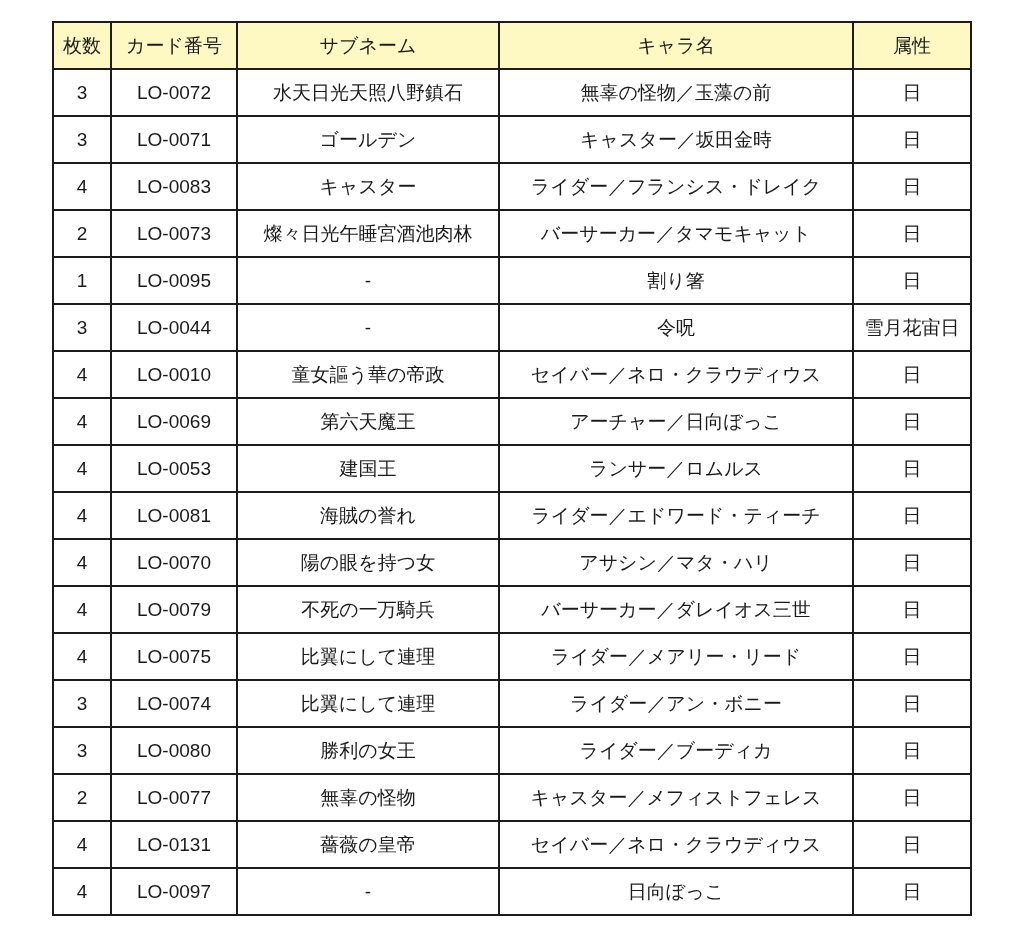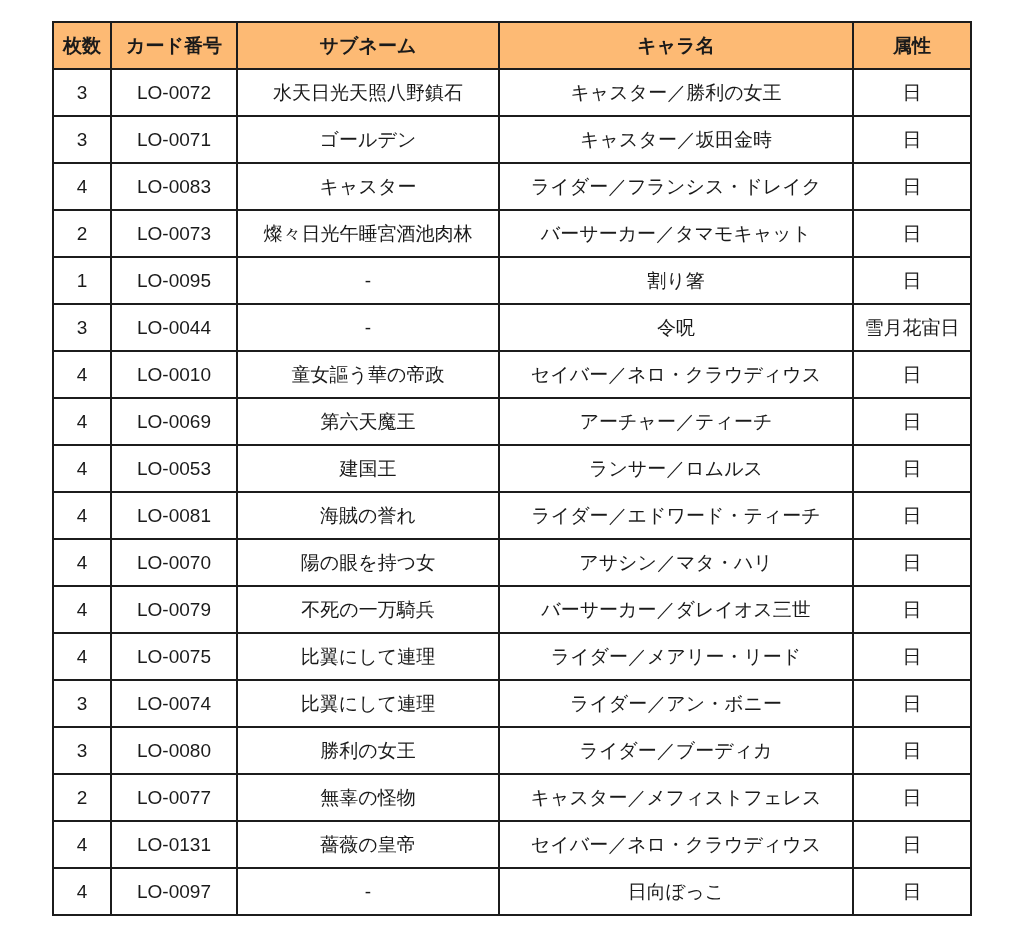--- a/index.html
+++ b/index.html
@@ -28,22 +28,22 @@
     text-align: center;
     vertical-align: middle;
     height: 45px;
     padding: 0 1px;
     font-size: 19px;
     color: #1a1a1a;
     white-space: nowrap;
     overflow: hidden;
   }
   table.card-table th {
-    font-weight: bold;
-    background: #fdba74;
+    font-weight: normal;
+    background: #fef9c3;
   }
   col.c-count   { width: 58px; }
   col.c-cardno  { width: 126px; }
   col.c-subname { width: 262px; }
   col.c-chara   { width: 354px; }
   col.c-attr    { width: 118px; }
 </style>
 </head>
 <body>
 
@@ -63,21 +63,21 @@
         <th>サブネーム</th>
         <th>キャラ名</th>
         <th>属性</th>
       </tr>
     </thead>
     <tbody id="table-body">
         <tr>
           <td>3</td>
           <td>LO-0072</td>
           <td>水天日光天照八野鎮石</td>
-          <td>キャスター／勝利の女王</td>
+          <td>無辜の怪物／玉藻の前</td>
           <td>日</td>
         </tr>
         <tr>
           <td>3</td>
           <td>LO-0071</td>
           <td>ゴールデン</td>
           <td>キャスター／坂田金時</td>
           <td>日</td>
         </tr>
         <tr>
@@ -112,21 +112,21 @@
           <td>4</td>
           <td>LO-0010</td>
           <td>童女謳う華の帝政</td>
           <td>セイバー／ネロ・クラウディウス</td>
           <td>日</td>
         </tr>
         <tr>
           <td>4</td>
           <td>LO-0069</td>
           <td>第六天魔王</td>
-          <td>アーチャー／ティーチ</td>
+          <td>アーチャー／日向ぼっこ</td>
           <td>日</td>
         </tr>
         <tr>
           <td>4</td>
           <td>LO-0053</td>
           <td>建国王</td>
           <td>ランサー／ロムルス</td>
           <td>日</td>
         </tr>
         <tr>

